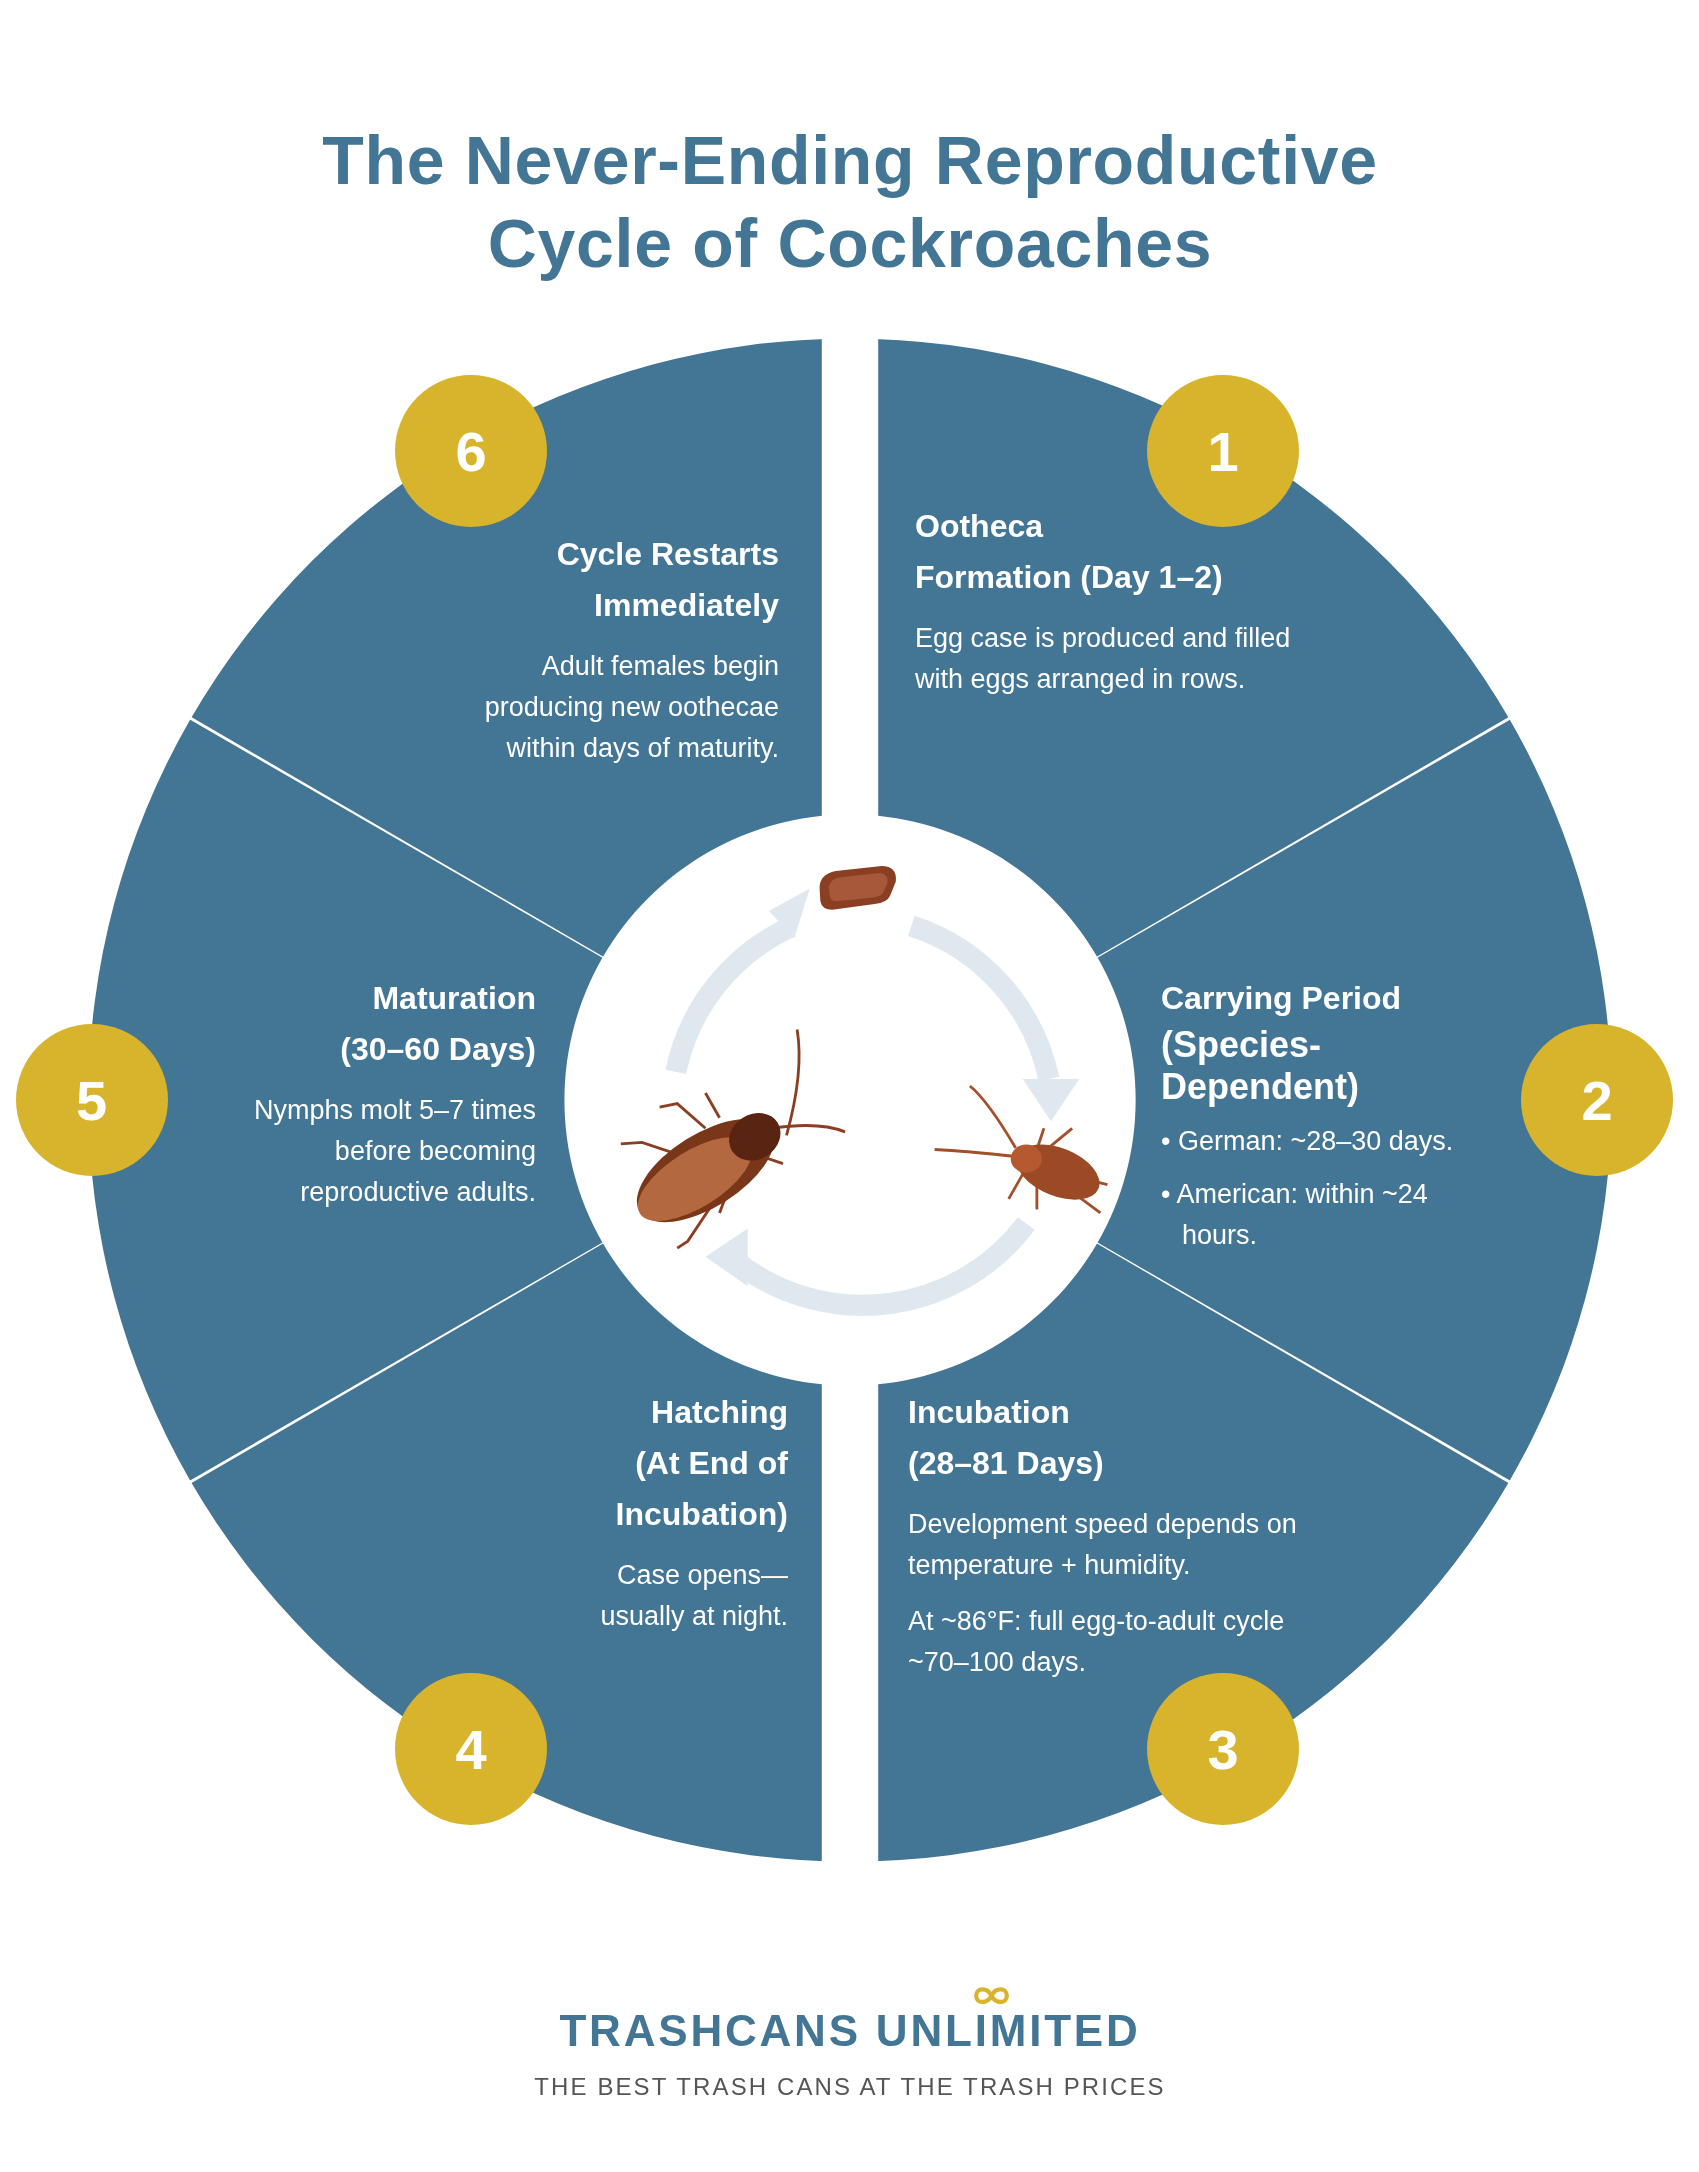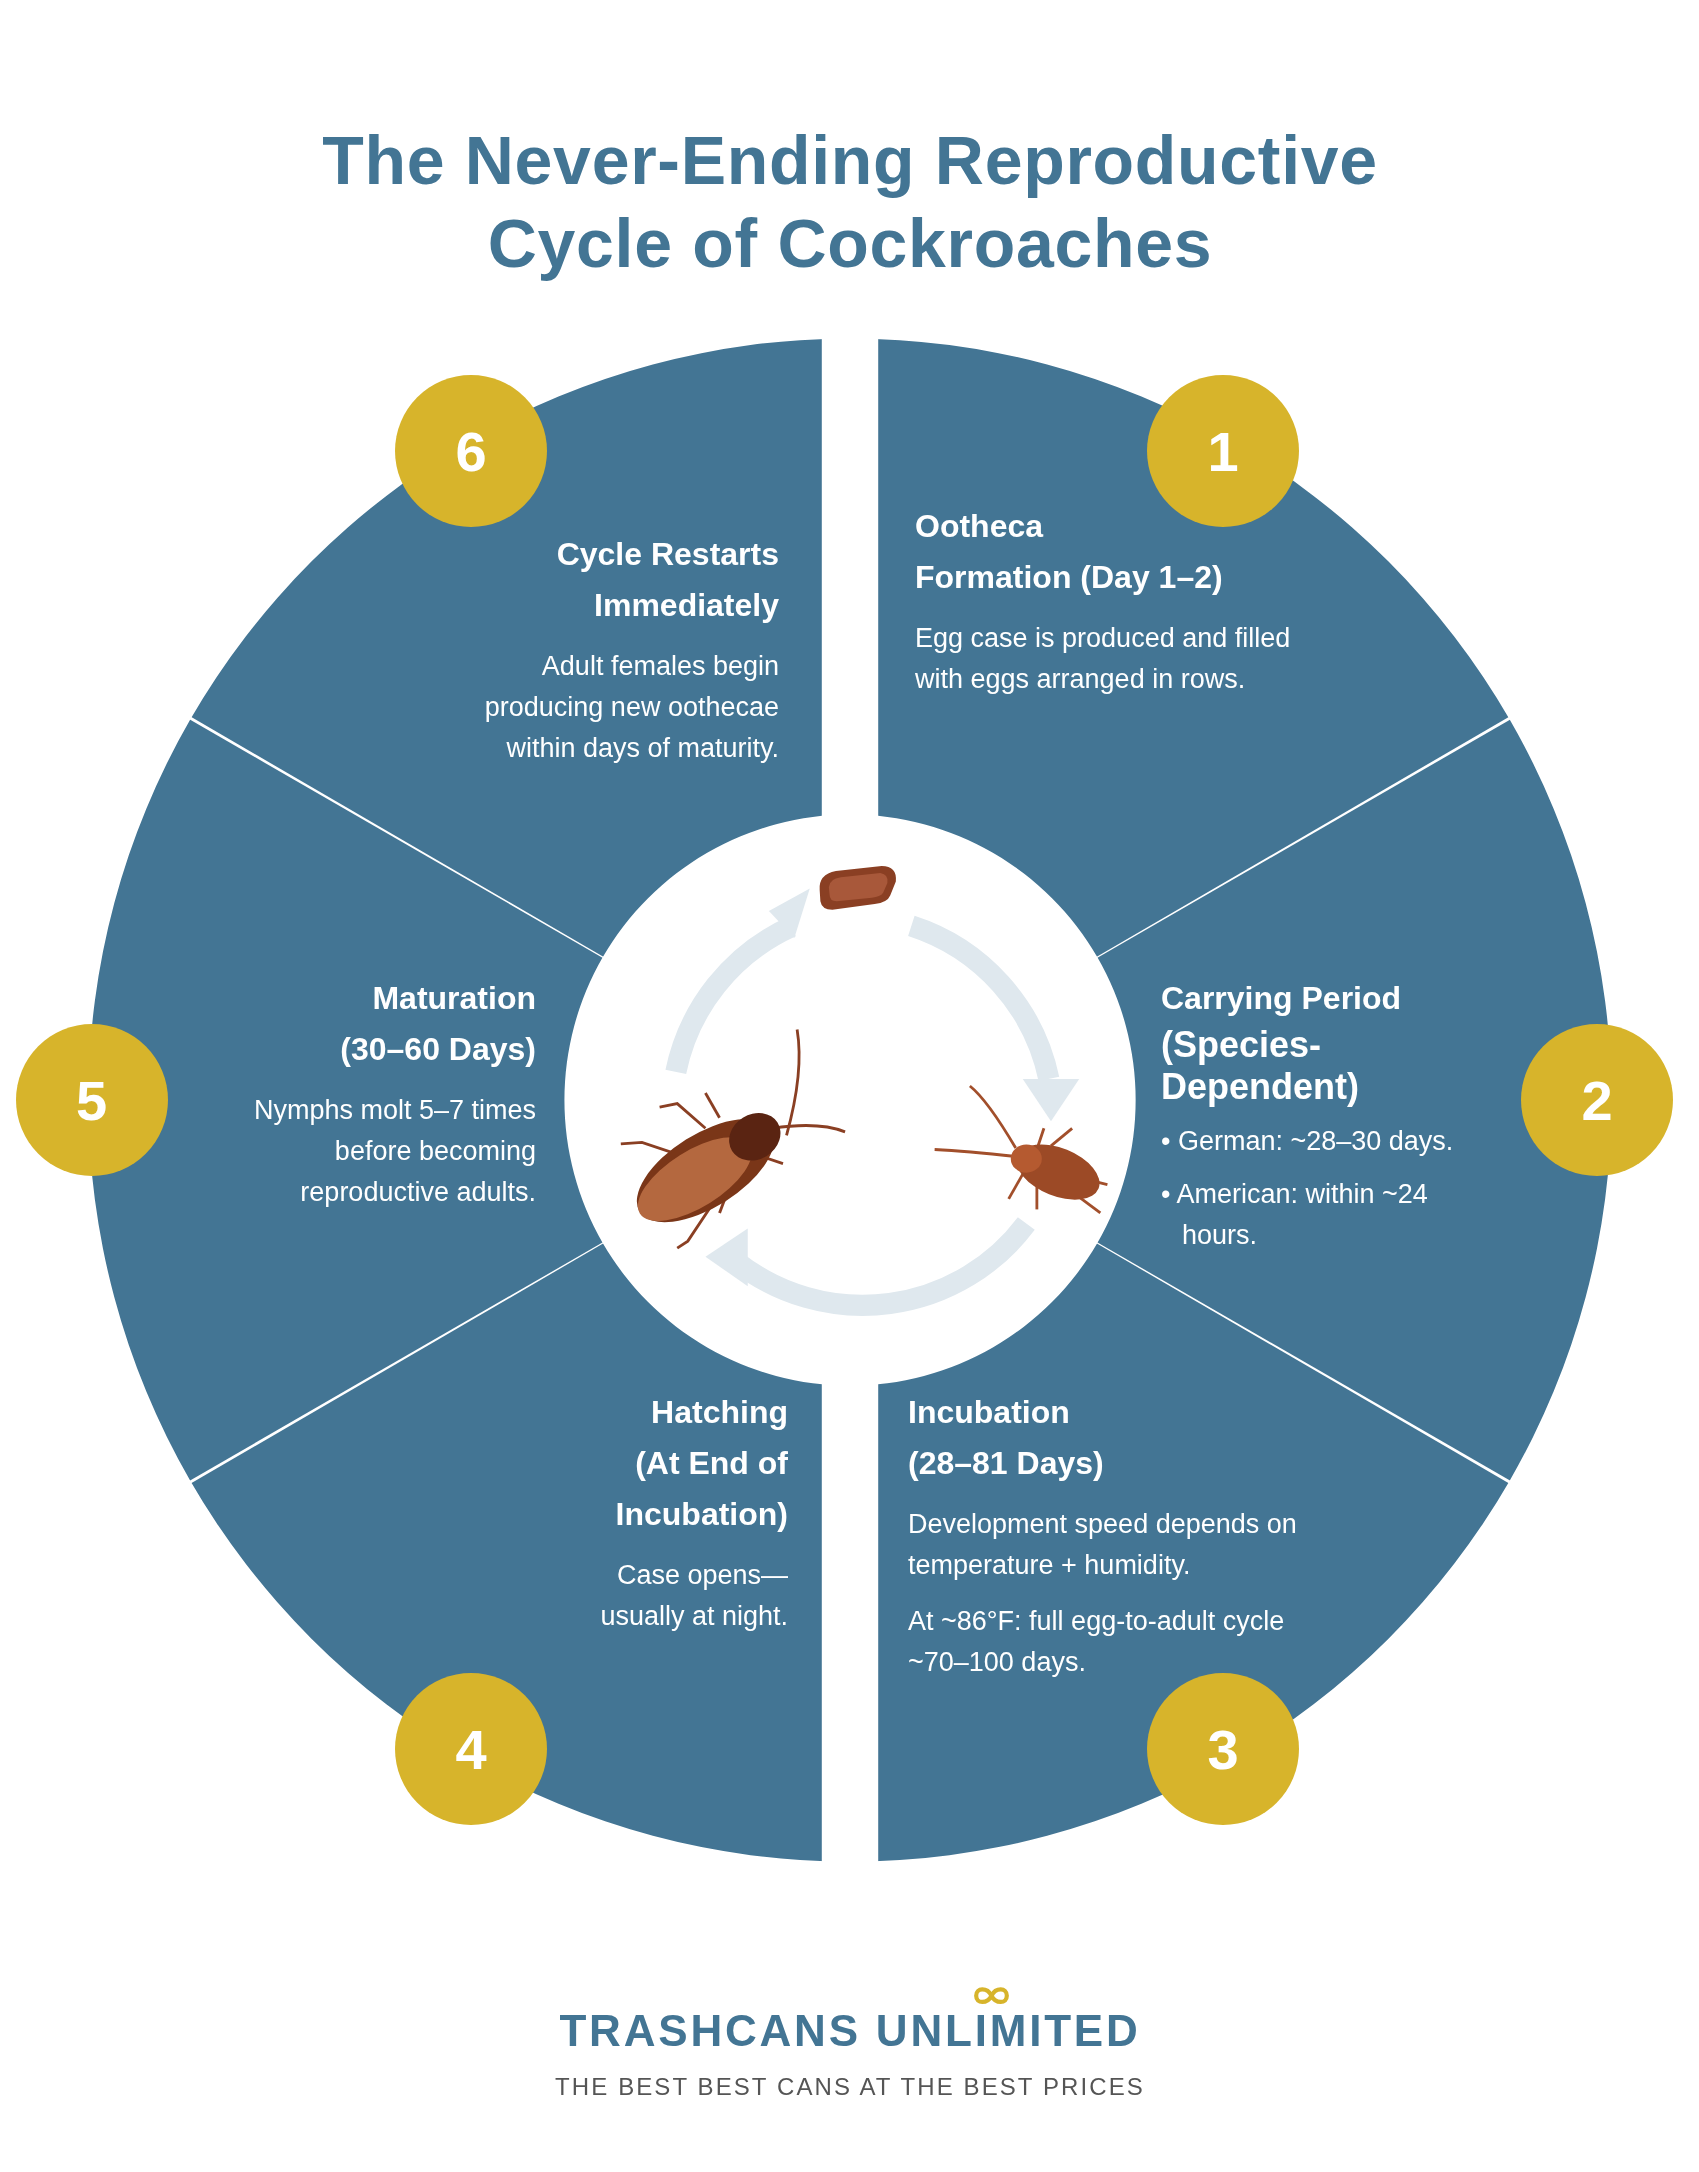--- a/index.html
+++ b/index.html
@@ -139,15 +139,15 @@
   <div class="heading">Immediately</div>
   <div class="body" style="margin-left:28px;">Adult females begin producing new oothecae within days of maturity.</div>
 </div>
 <div class="badge" style="left:395px;top:375px;">6</div>
 
 <svg class="infinity" viewBox="0 0 56 36" xmlns="http://www.w3.org/2000/svg">
   <path d="M28,18 C22,6 6,6 6,18 C6,30 22,30 28,18 C34,6 50,6 50,18 C50,30 34,30 28,18 Z" fill="none" stroke="#d7b42b" stroke-width="6"></path>
 </svg>
 <div class="logo">
   <div class="logo-name">TRASHCANS UNLIMITED</div>
-  <div class="logo-tag">THE BEST BEST CANS AT THE BEST PRICES</div>
+  <div class="logo-tag">THE BEST TRASH CANS AT THE TRASH PRICES</div>
 </div>
 
 
 </body></html>

